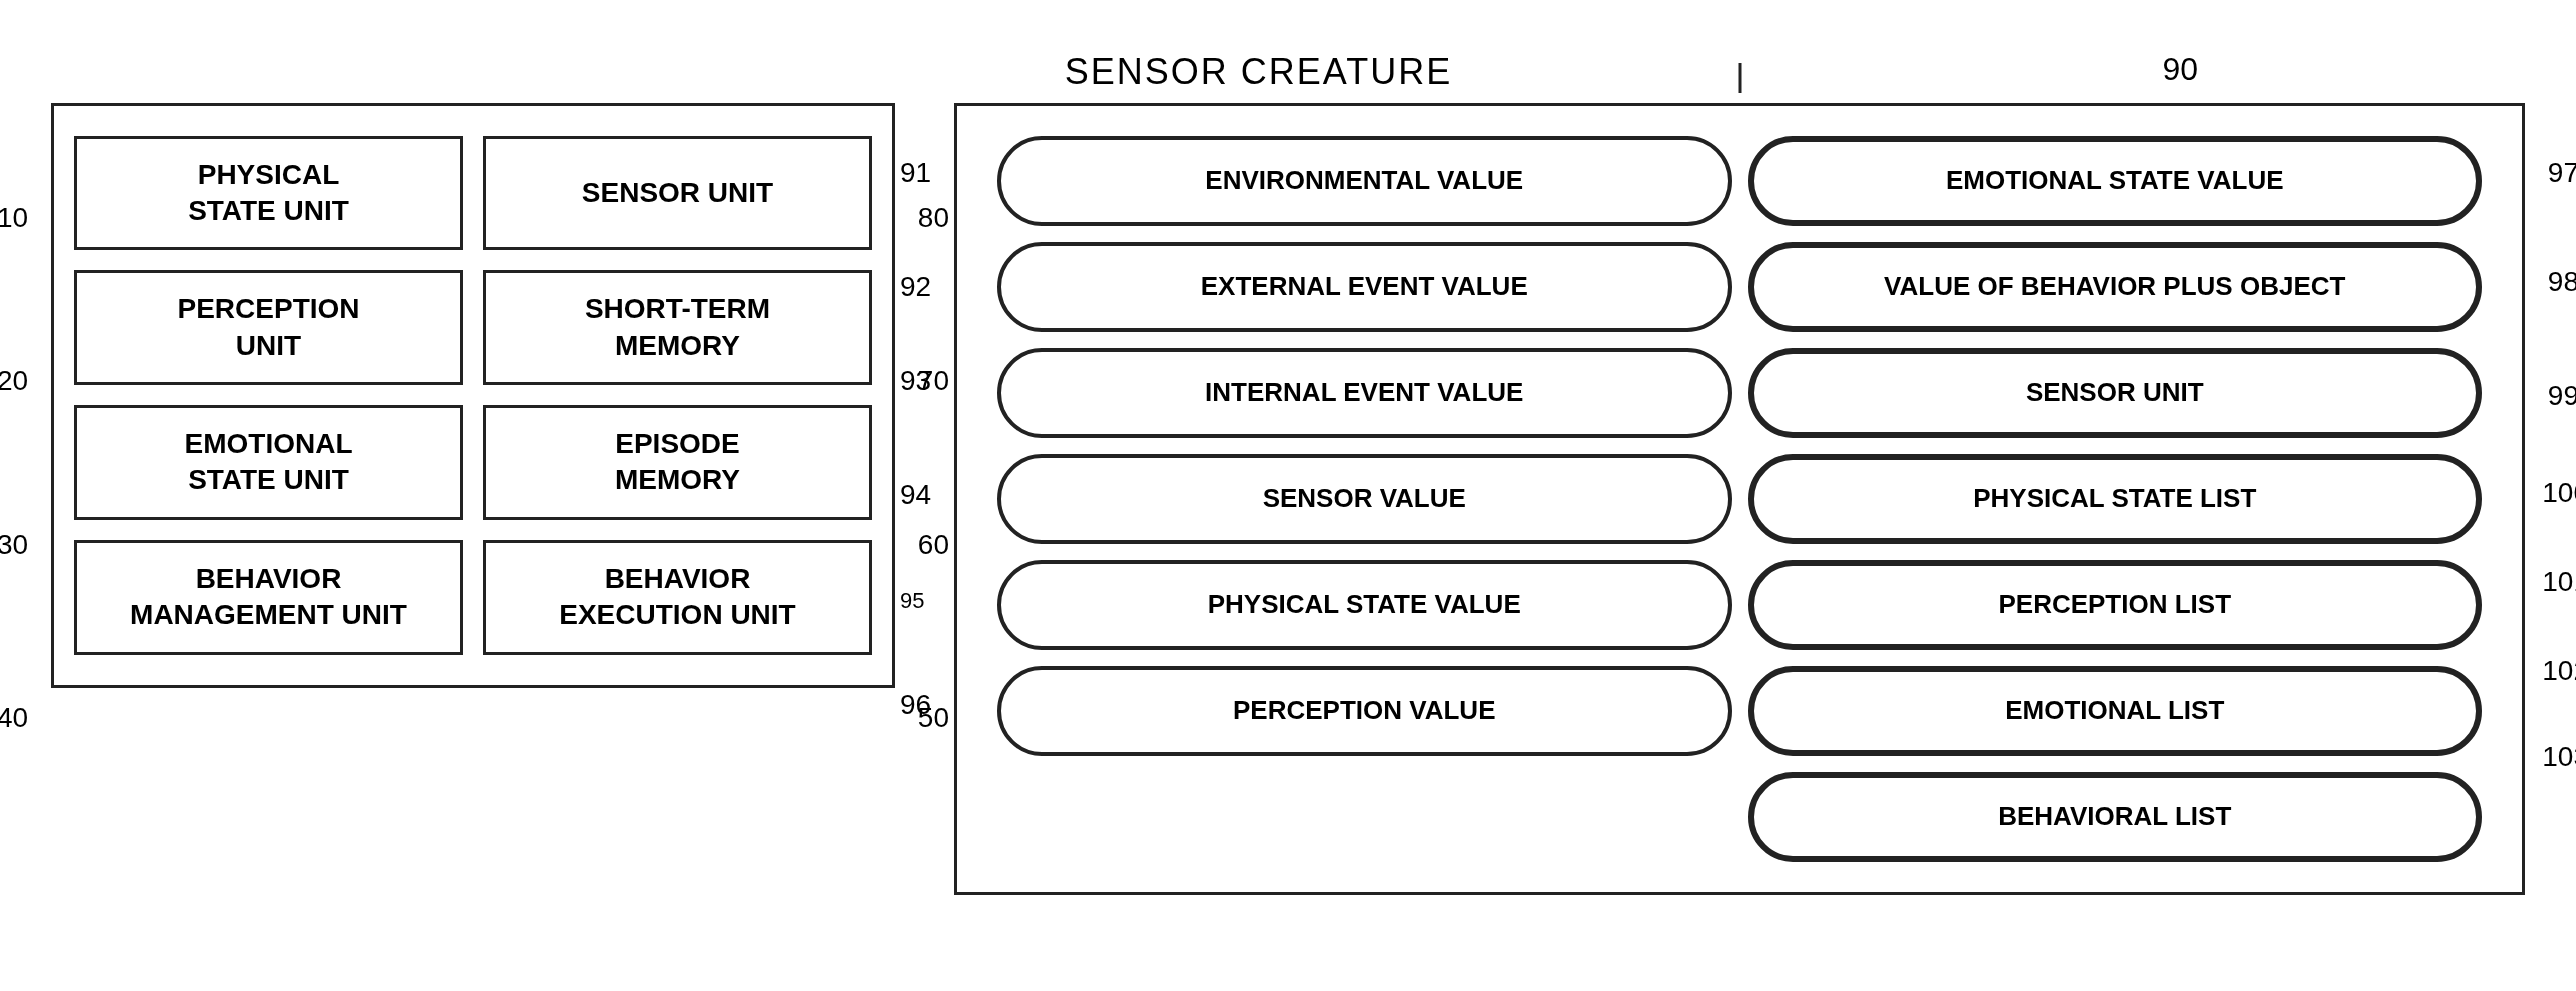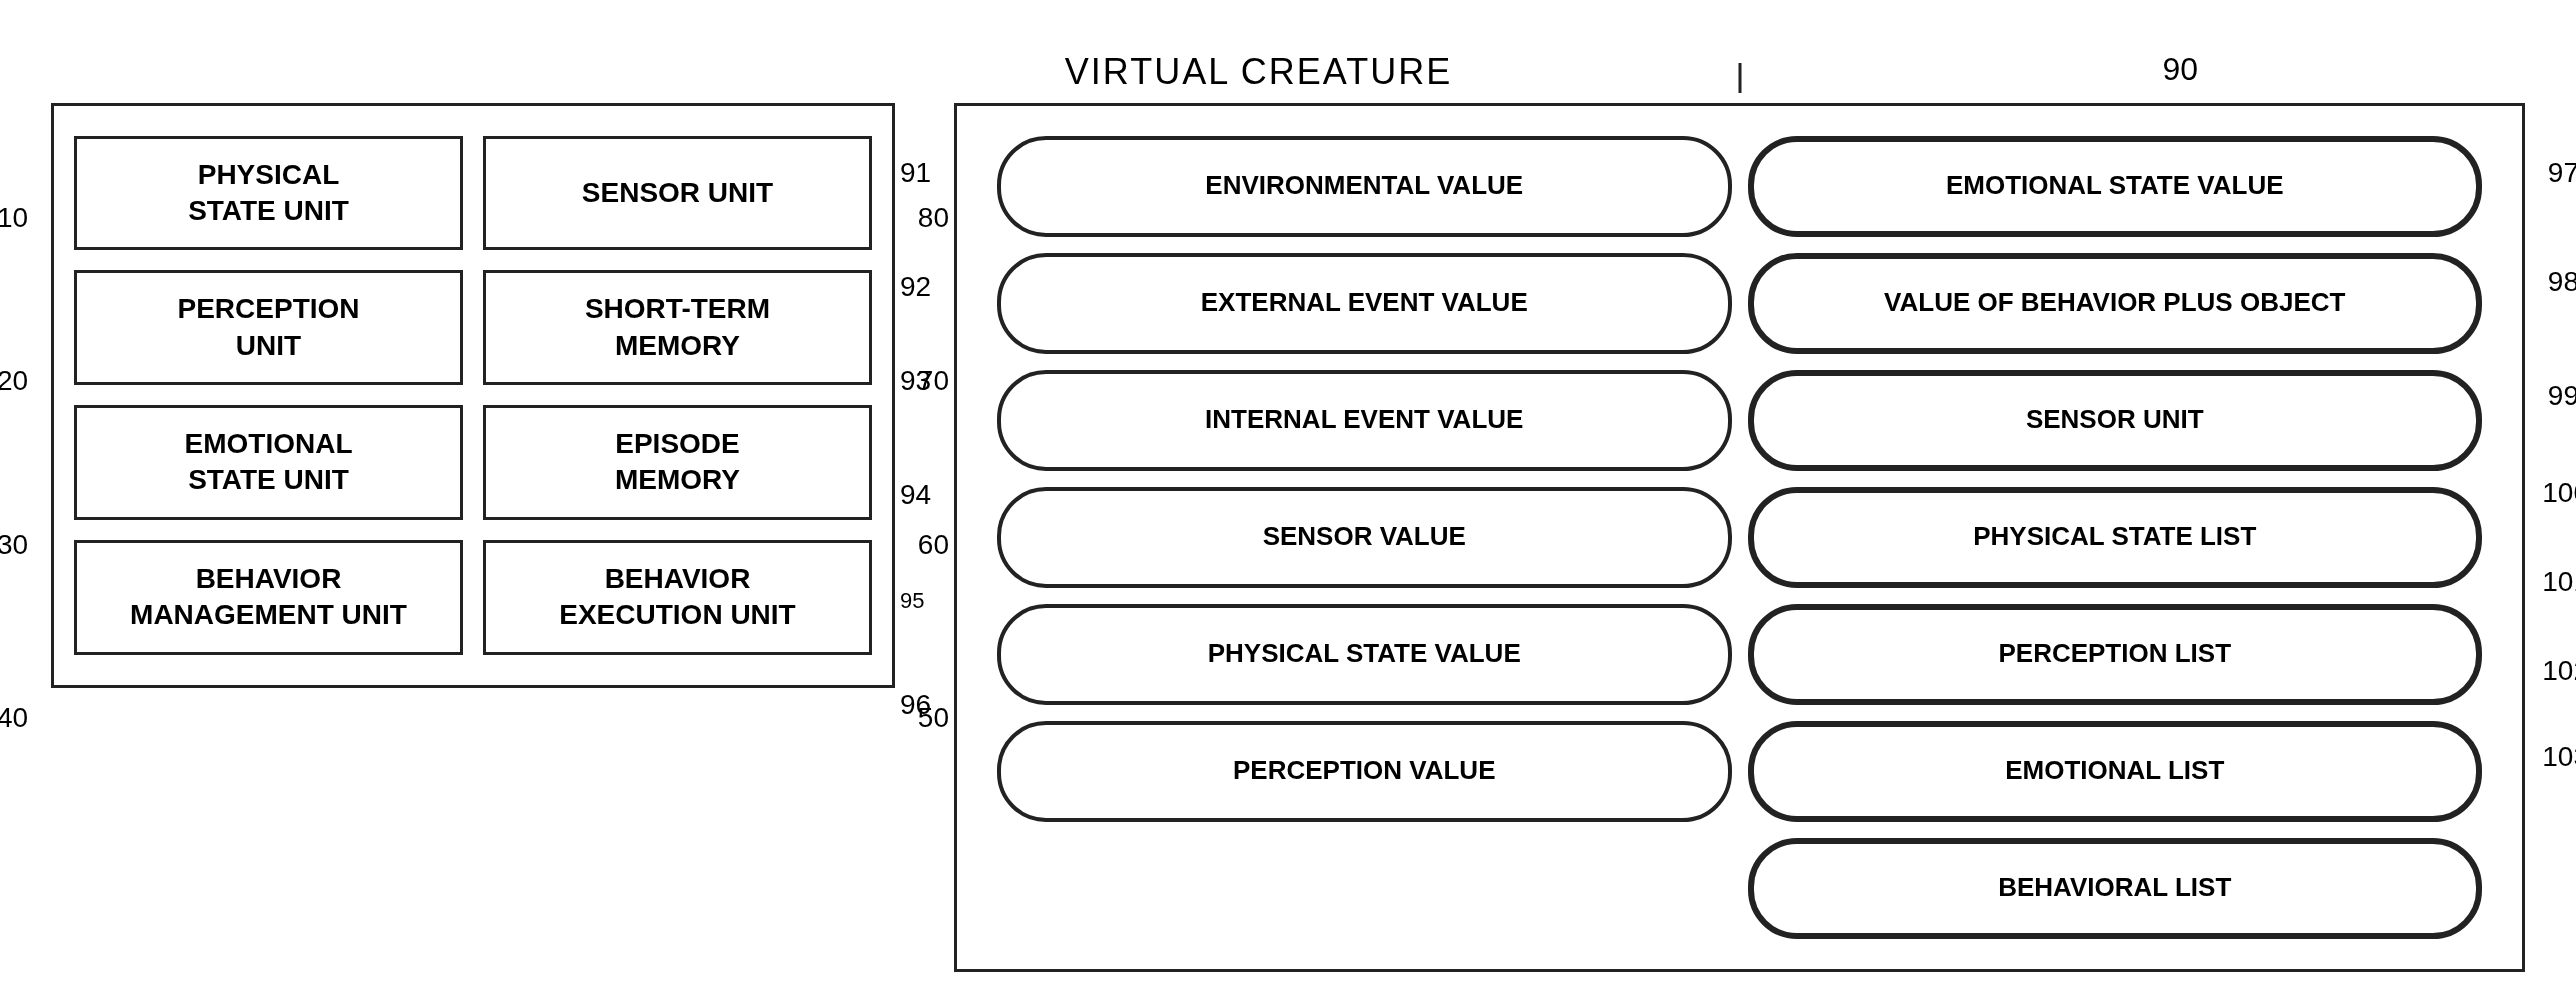--- a/index.html
+++ b/index.html
@@ -97,21 +97,21 @@
       border: 4px solid #222;
       border-radius: 49px;
       display: flex;
       align-items: center;
       justify-content: center;
       text-align: center;
       font-size: 26px;
       font-weight: bold;
       padding: 14px 20px;
       line-height: 1.2;
-      height: 101px;
+      height: 90px;
     }
     .pill-box.thick {
       border-width: 6px;
     }
 
     
     .tick-mark {
       position: absolute;
       top: -40px;
       left: 50%;
@@ -120,21 +120,21 @@
       height: 30px;
       background: #222;
     }
   </style>
 </head>
 <body>
 
 <div class="diagram-wrapper">
 
   <div class="title-row">
-    <span class="main-title">VIRTUAL CREATURE</span>
+    <span class="main-title">SENSOR CREATURE</span>
     <span class="ref-90">90</span>
   </div>
 
   <div class="content-row">
 
     <div style="position:relative;">
       <span class="ref-label ref-10">10</span>
       <span class="ref-label ref-20">20</span>
       <span class="ref-label ref-30">30</span>
       <span class="ref-label ref-40">40</span>

